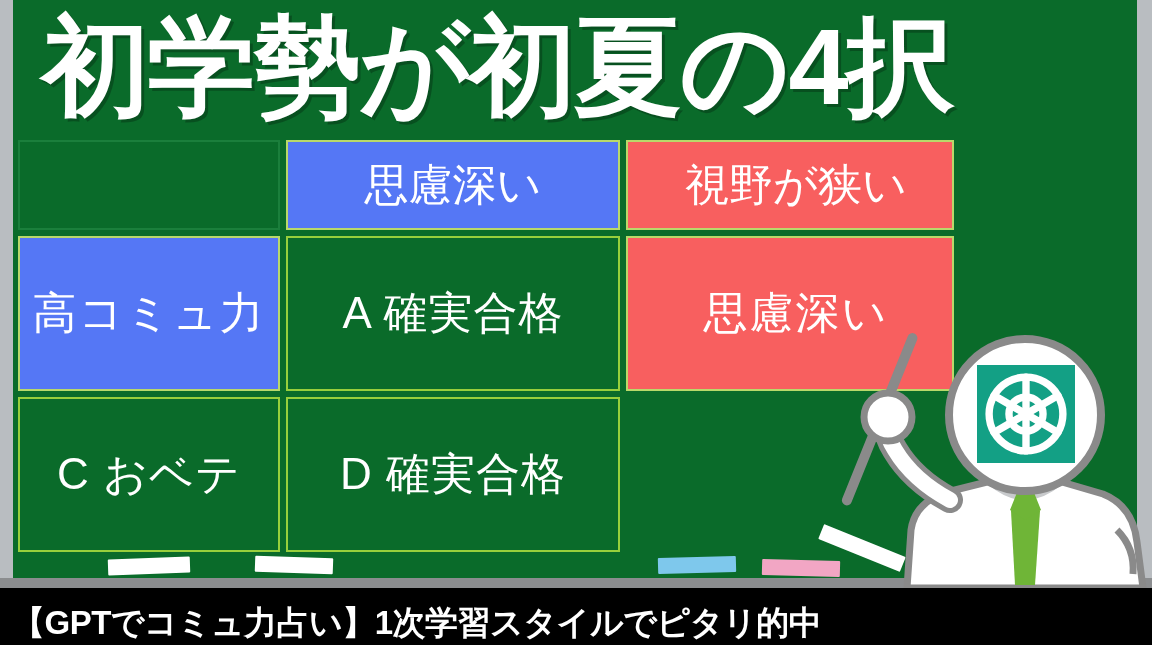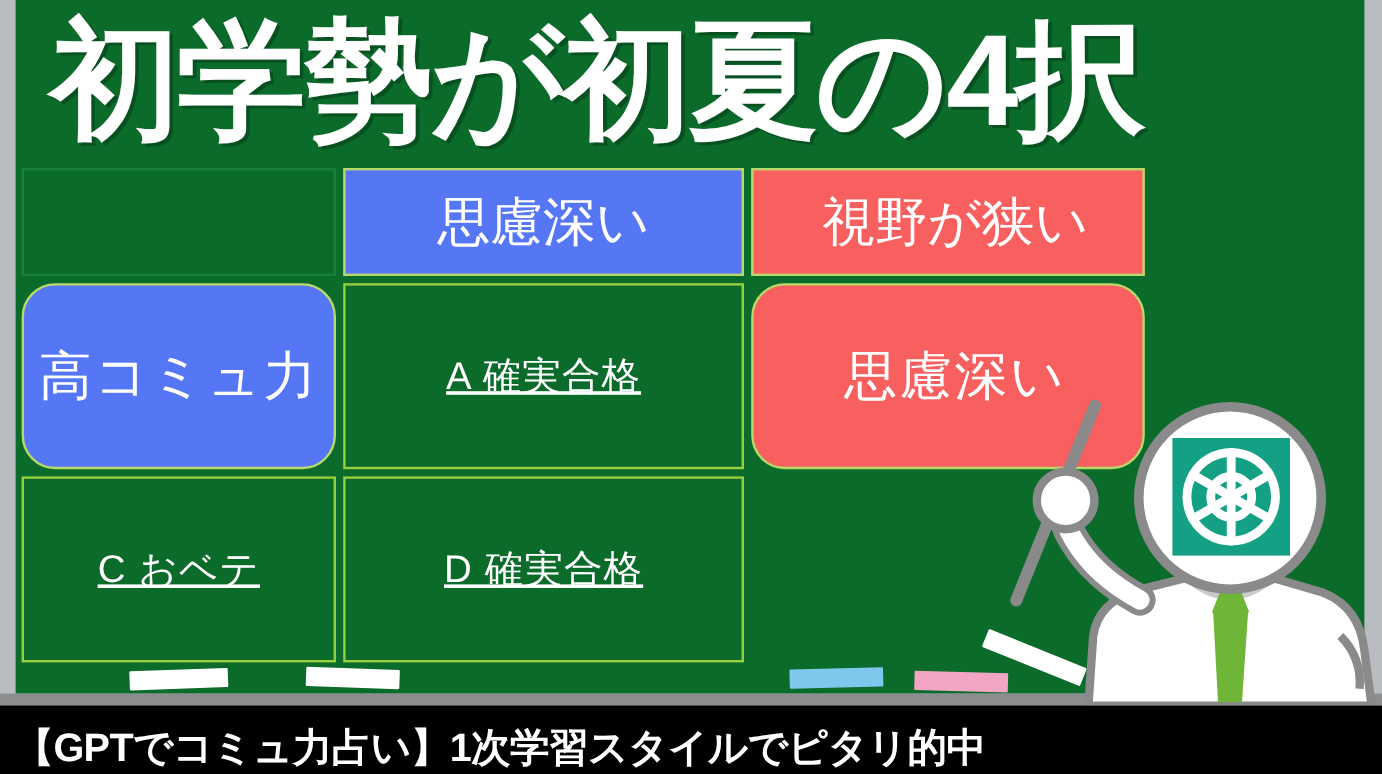--- a/index.html
+++ b/index.html
@@ -103,30 +103,28 @@
   .cell.head-col {
     font-size: 44px;
     font-weight: 500;
     border-color: #b9d96a;
   }
   .cell.head-row {
     font-size: 44px;
     font-weight: 400;
     letter-spacing: 2px;
     border-color: #b9d96a;
-    border-radius: 28px;
   }
   .cell.blue  { background: #5577f5; }
   .cell.red   { background: #f85f5f; padding-left: 12px; }
   .cell.body-cell {
     background: transparent;
-    font-size: 32px;
+    font-size: 44px;
     font-weight: 400;
     letter-spacing: 1px;
-    text-decoration: underline;
   }
 
   
   .chalk {
     position: absolute;
     height: 16px;
     border-radius: 1px;
   }
   .chalk.c1 { left: 108px;  top: 558px; width: 82px; background: #ffffff; transform: rotate(-2deg); }
   .chalk.c2 { left: 255px;  top: 557px; width: 78px; background: #ffffff; transform: rotate(2deg); }

